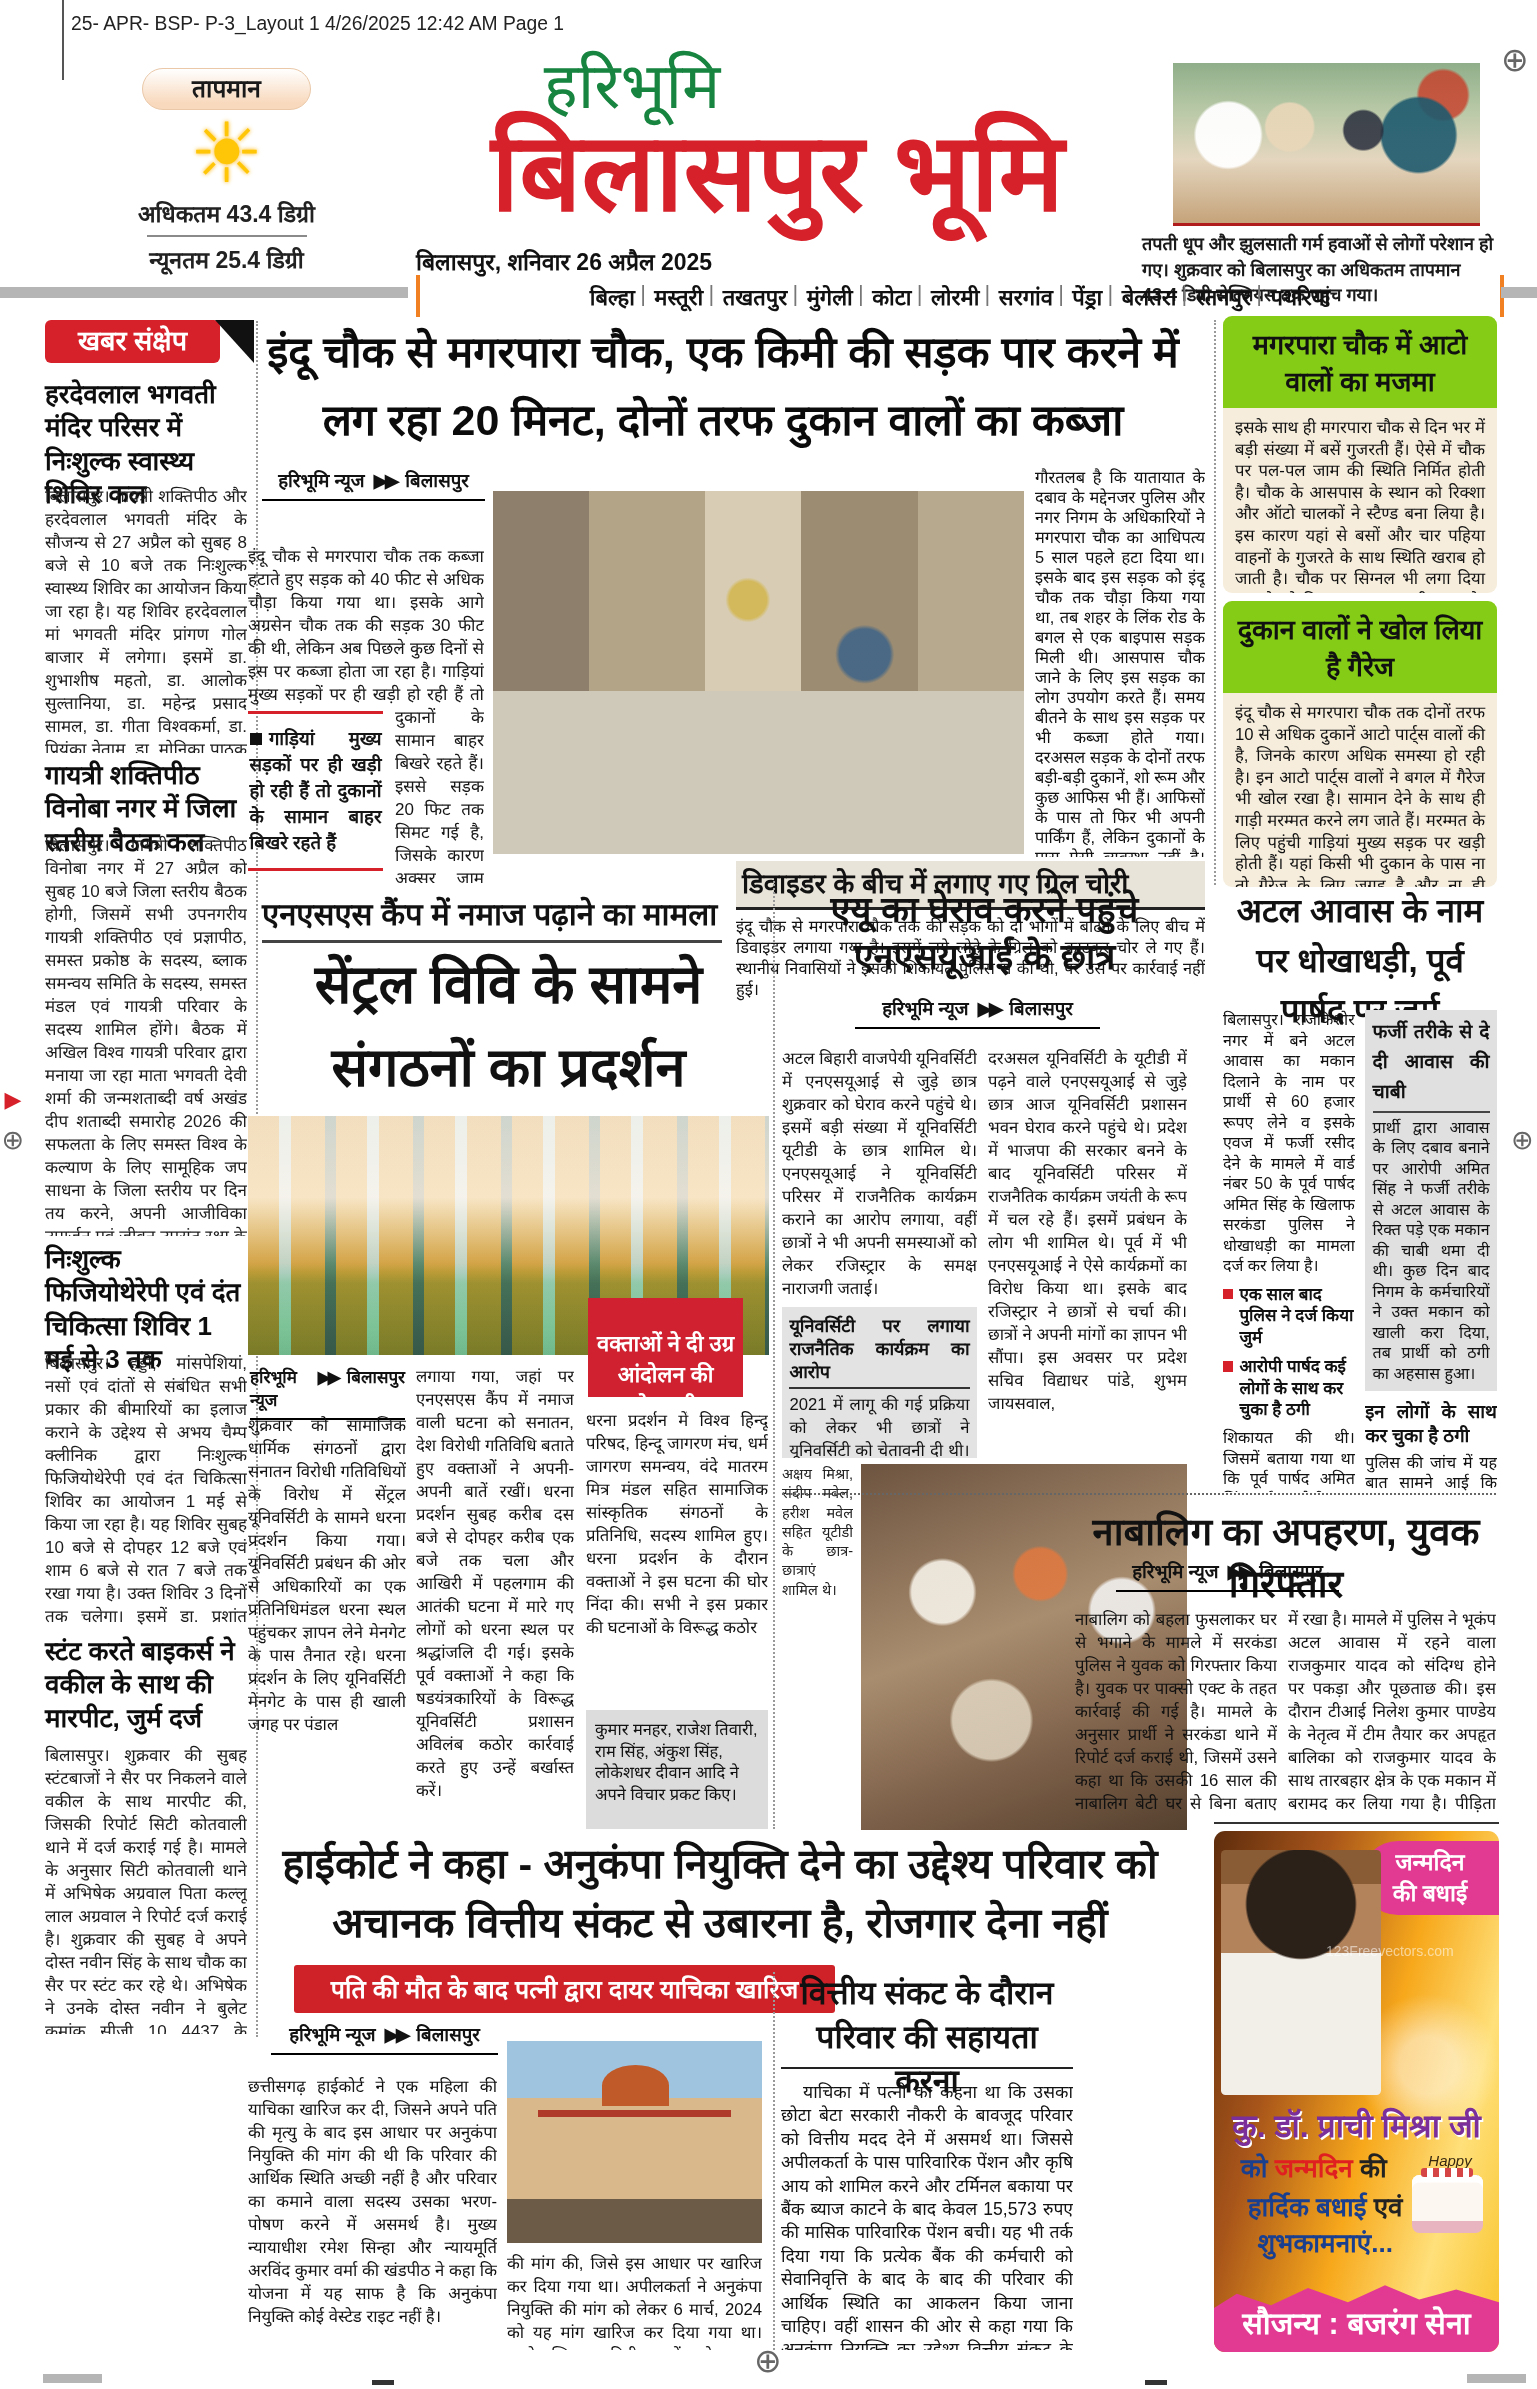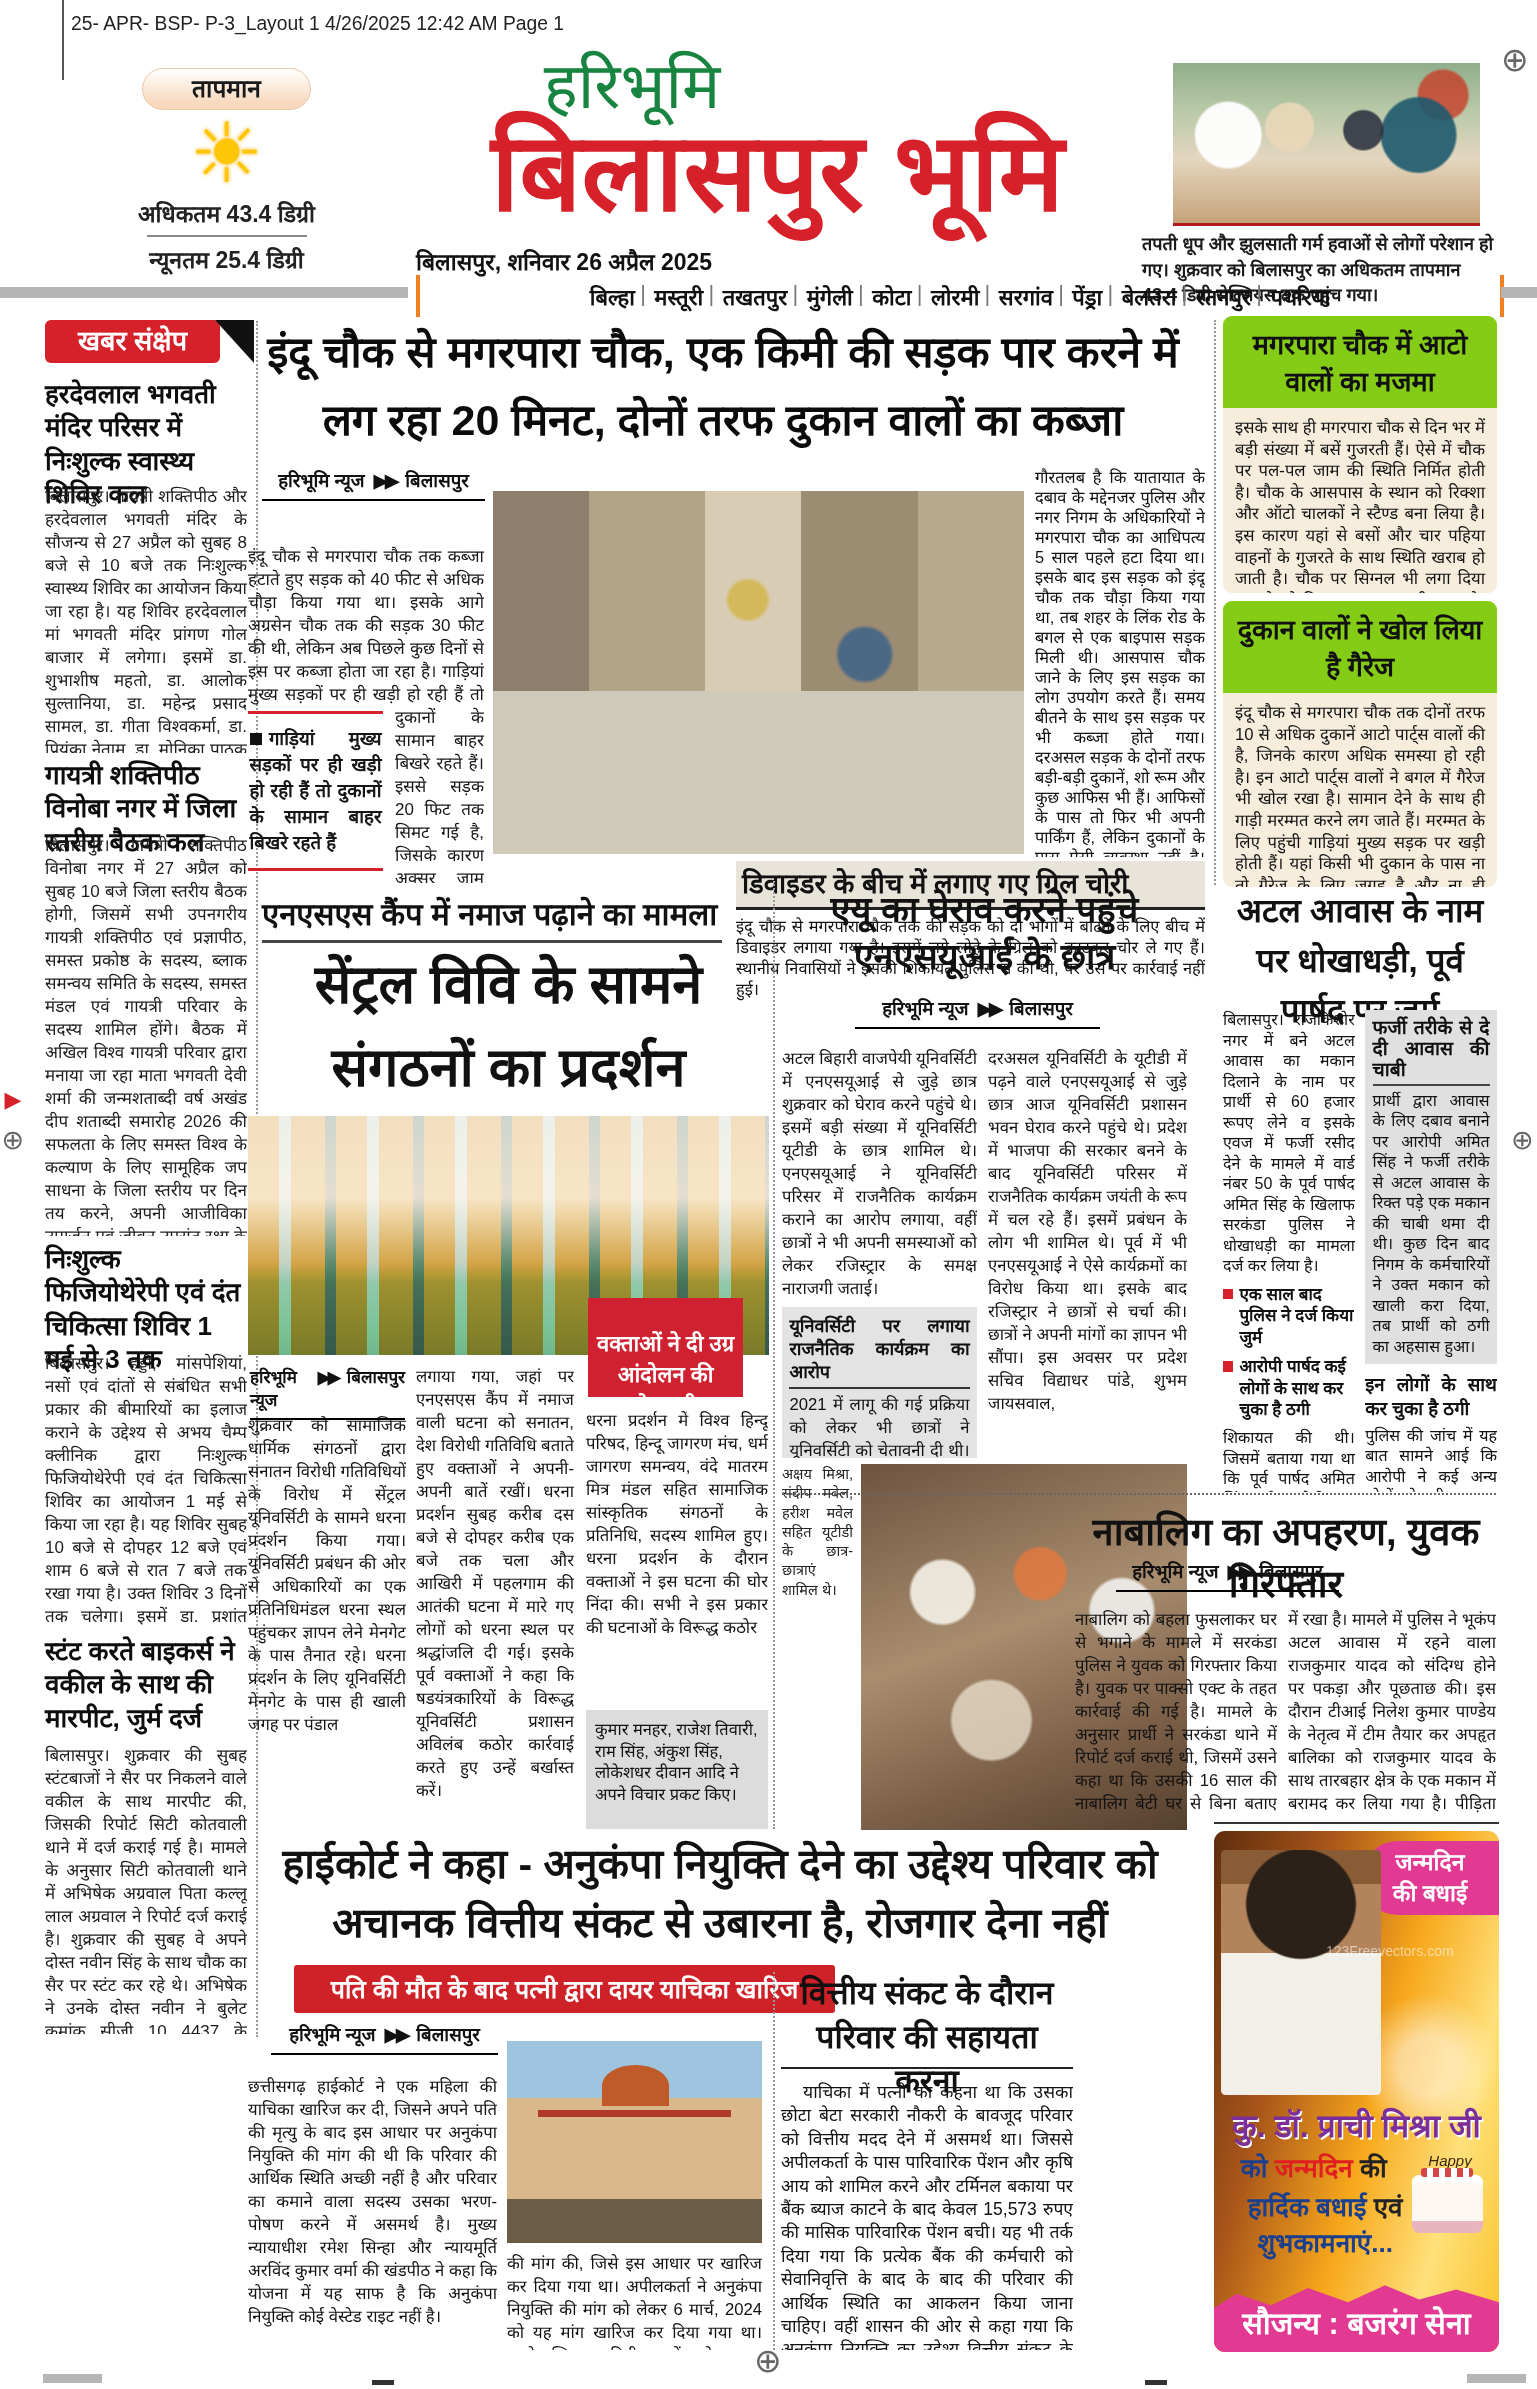--- a/index.html
+++ b/index.html
@@ -106,21 +106,21 @@
       radial-gradient(circle at 40% 70%, rgba(230,220,200,.8) 0 12%, transparent 13%),
       linear-gradient(160deg,#6d5440 0%,#a98d6f 45%,#7c5f48 75%,#55412f 100%);}
 
   
   .atal-headline{left:1223px;top:886px;width:274px;height:106px;text-align:center;font-size:33px;font-weight:bold;line-height:50px;}
   .atal-cols{left:1223px;top:1002px;width:274px;height:482px;display:flex;gap:10.4px;}
   .atal-cols .ac{width:132px;height:482px;overflow:hidden;font-size:16px;line-height:20.5px;text-align:justify;margin-top:8px;}
   .bullet-item{display:flex;gap:6px;font-size:17px;line-height:21.6px;font-weight:bold;margin:7.4px 0;text-align:left;}
   .bullet-item .sq{flex:0 0 10.4px;width:10.4px;height:10.4px;background:#d6212b;margin-top:5.2px;}
   .graybox{background:#e0e0e0;padding:7.4px;}
-  .graybox-h{font-size:19.3px;font-weight:bold;border-bottom:2.2px solid #444;padding-bottom:3.7px;margin-bottom:4.5px;line-height:21px;}
+  .graybox-h{font-size:19.3px;font-weight:bold;border-bottom:2.2px solid #444;padding-bottom:3.7px;margin-bottom:4.5px;line-height:30px;}
   .subhead2{font-size:18.6px;font-weight:bold;margin:9px 0 4.5px 0;line-height:24px;}
 
   
   .minor-headline{left:1075px;top:1504px;width:422px;height:48px;text-align:center;font-size:38px;font-weight:bold;}
 
   
   .court-headline{left:257px;top:1835px;width:926px;height:119px;text-align:center;font-size:41px;font-weight:bold;line-height:59px;}
   .redbox{left:294px;top:1965px;width:541px;height:48px;background:#cf2128;color:#fff;text-align:center;
           font-size:25px;font-weight:bold;line-height:48px;border-radius:3px;}
   .court-photo{left:507px;top:2041px;width:255px;height:202px;

